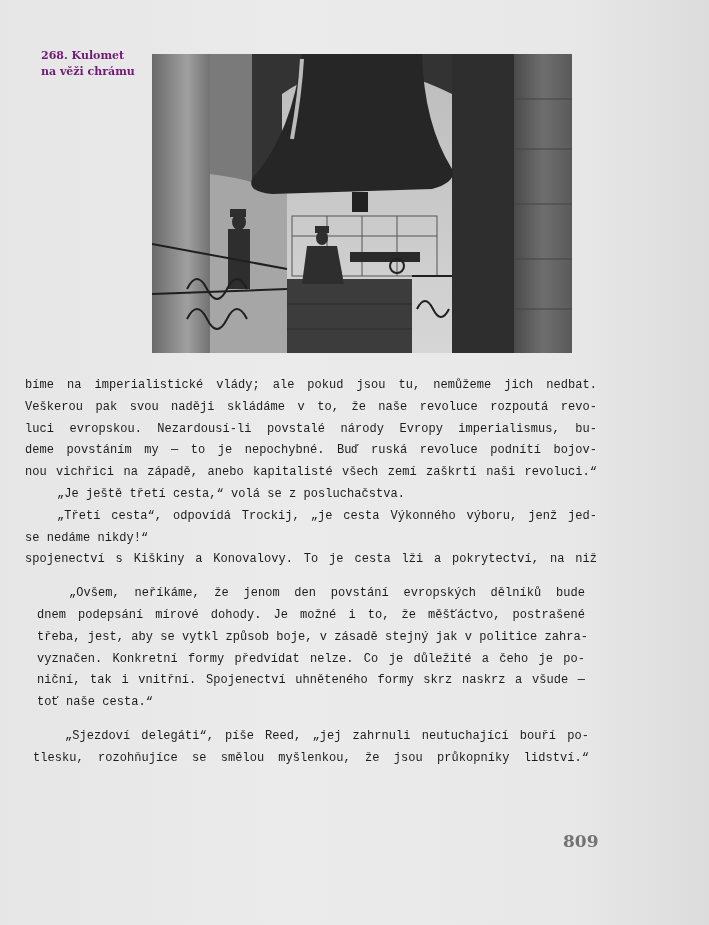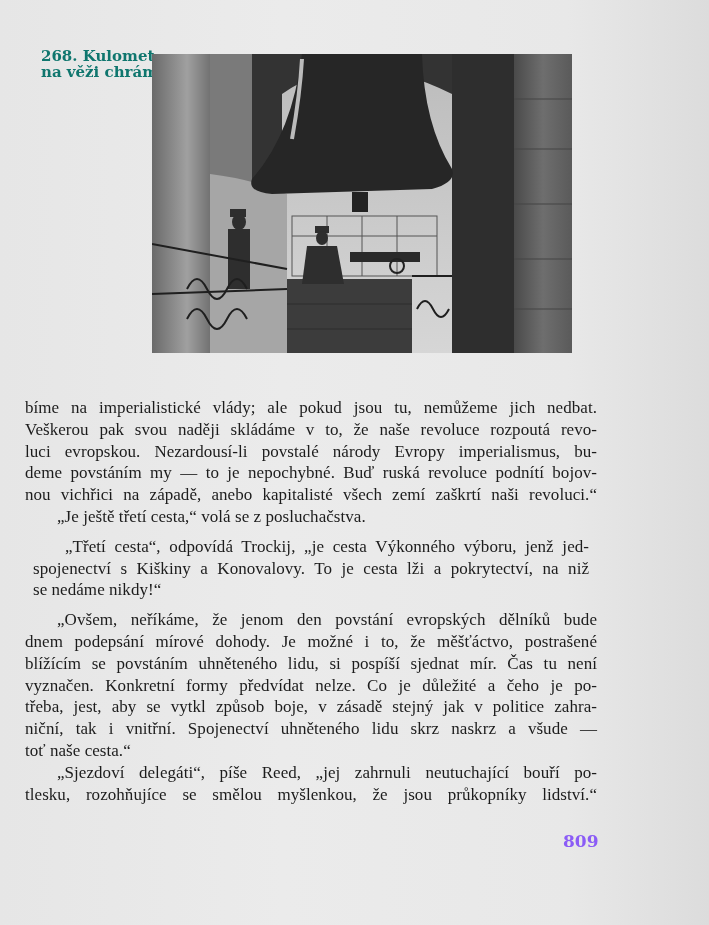--- a/index.html
+++ b/index.html
@@ -5,39 +5,39 @@
   html, body { margin:0; padding:0; }
   body {
     width:709px; height:925px; overflow:hidden; position:relative;
     background: linear-gradient(90deg, #e6e6e6 0%, #ebebeb 40%, #e8e8e8 80%, #dcdcdc 100%);
     font-family: "Liberation Serif", "DejaVu Serif", serif;
     color:#1c1c1c;
   }
   .caption {
     position:absolute; left:41px; top:48px; width:112px;
     font-family: "DejaVu Serif", "Liberation Serif", serif;
-    font-weight:bold; font-size:15px; line-height:16px; color:#0f766e;
+    font-weight:bold; font-size:11px; line-height:16px; color:#701a75;
   }
   .caption div { white-space:nowrap; }
   .photo {
     position:absolute; left:152px; top:54px; width:420px; height:299px;
     background:#3a3a3a; overflow:hidden;
   }
   .photo svg { display:block; width:100%; height:100%; }
   .body-text {
-    position:absolute; left:25px; top:397px; width:572px;
-    font-size:17px; line-height:21.8px; letter-spacing:0.05px;
+    position:absolute; left:25px; top:375px; width:572px;
+    font-size:12px; line-height:21.8px; letter-spacing:0.05px;font-family:Liberation Mono, monospace;
   }
   .line { display:block; white-space:nowrap; text-align:justify; text-align-last:justify; height:21.8px; }
   .line.last { text-align-last:left; }
   .line.indent { padding-left:32px; }
   .page-number {
     position:absolute; left:563px; top:831px;
     font-family:"DejaVu Serif", "Liberation Serif", serif; font-weight:bold;
-    font-size:17px; color:#8b5cf6;
+    font-size:17px; color:#737373;
   }
 </style>
 </head>
 <body>
 
 <div class="caption">
   <div>268. Kulomet</div>
   <div>na věži chrámu</div>
 </div>
 
@@ -122,33 +122,32 @@
   <p style="margin:0">
     <span class="line">bíme na imperialistické vlády; ale pokud jsou tu, nemůžeme jich nedbat.</span>
     <span class="line">Veškerou pak svou naději skládáme v to, že naše revoluce rozpoutá revo-</span>
     <span class="line">luci evropskou. Nezardousí-li povstalé národy Evropy imperialismus, bu-</span>
     <span class="line">deme povstáním my — to je nepochybné. Buď ruská revoluce podnítí bojov-</span>
     <span class="line">nou vichřici na západě, anebo kapitalisté všech zemí zaškrtí naši revoluci.“</span>
   </p>
   <p style="margin:0">
     <span class="line indent last">„Je ještě třetí cesta,“ volá se z posluchačstva.</span>
   </p>
-  <p style="margin:8px">
+  <p style="margin:0">
     <span class="line indent">„Třetí cesta“, odpovídá Trockij, „je cesta Výkonného výboru, jenž jed-</span>
+    <span class="line last">se nedáme nikdy!“</span>
     <span class="line">spojenectví s Kiškiny a Konovalovy. To je cesta lži a pokrytectví, na niž</span>
-    <span class="line last">se nedáme nikdy!“</span>
   </p>
-  <p style="margin:0">
+  <p style="margin:12px">
     <span class="line indent">„Ovšem, neříkáme, že jenom den povstání evropských dělníků bude</span>
     <span class="line">dnem podepsání mírové dohody. Je možné i to, že měšťáctvo, postrašené</span>
-    <span class="line">blížícím se povstáním uhněteného lidu, si pospíší sjednat mír. Čas tu není</span>
+    <span class="line">třeba, jest, aby se vytkl způsob boje, v zásadě stejný jak v politice zahra-</span>
     <span class="line">vyznačen. Konkretní formy předvídat nelze. Co je důležité a čeho je po-</span>
-    <span class="line">třeba, jest, aby se vytkl způsob boje, v zásadě stejný jak v politice zahra-</span>
-    <span class="line">niční, tak i vnitřní. Spojenectví uhněteného lidu skrz naskrz a všude —</span>
+    <span class="line">niční, tak i vnitřní. Spojenectví uhněteného formy skrz naskrz a všude —</span>
     <span class="line last">toť naše cesta.“</span>
   </p>
-  <p style="margin:0">
+  <p style="margin:8px">
     <span class="line indent">„Sjezdoví delegáti“, píše Reed, „jej zahrnuli neutuchající bouří po-</span>
     <span class="line">tlesku, rozohňujíce se smělou myšlenkou, že jsou průkopníky lidství.“</span>
   </p>
 </div>
 
 <div class="page-number">809</div>
 
 </body></html>

